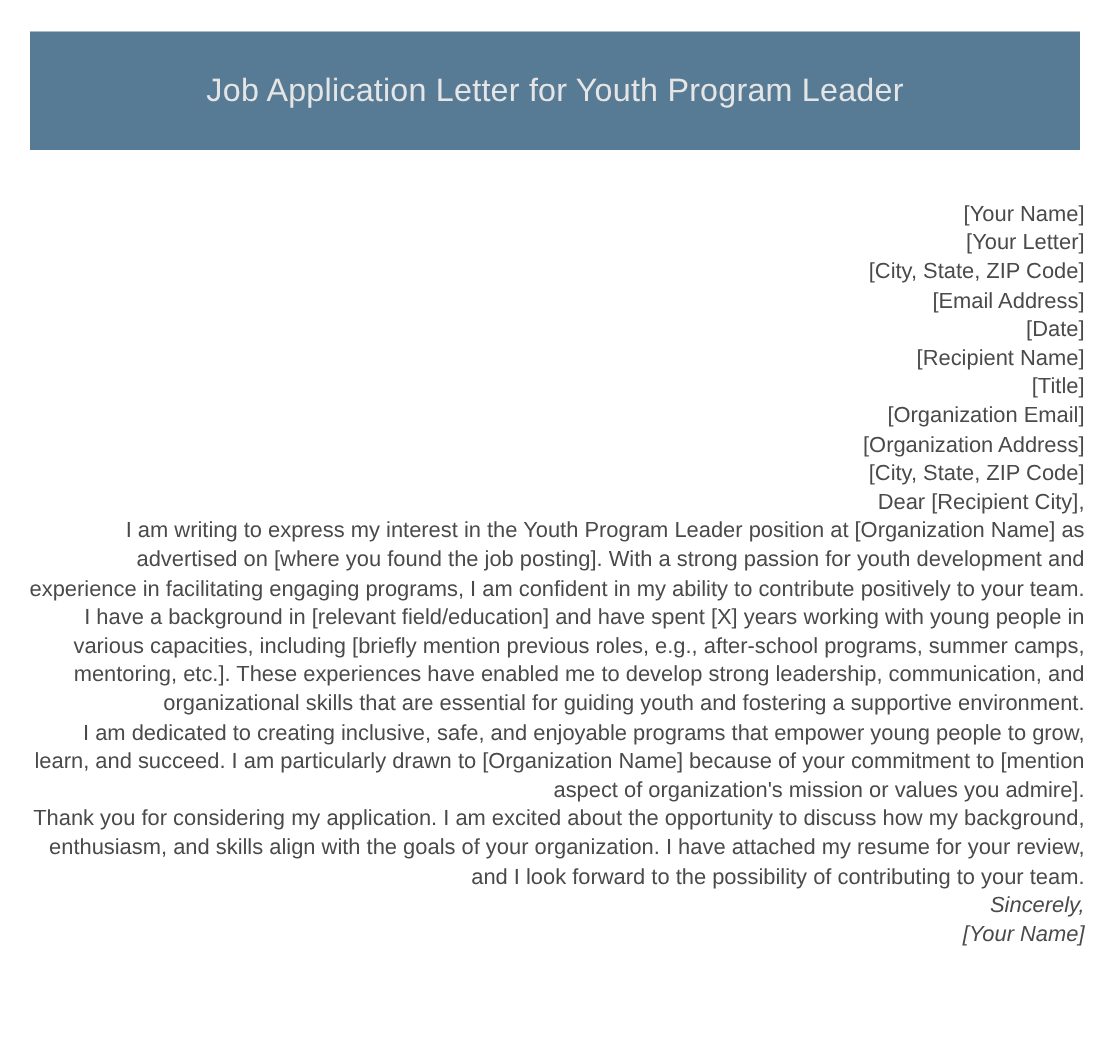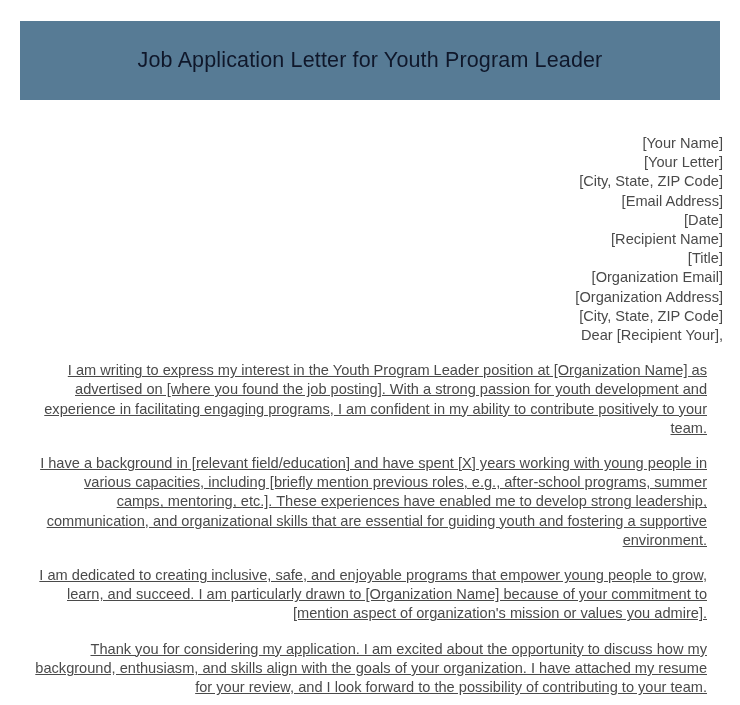--- a/index.html
+++ b/index.html
@@ -28,21 +28,21 @@
     width: 700px;
     height: 79px;
     background: #577B95;
     display: flex;
     align-items: center;
     justify-content: center;
     box-sizing: border-box;
   }
 
   .header-title {
-    color: #0f172a;
+    color: #e5e5e5;
     font-size: 21.5px;
     font-weight: normal;
     letter-spacing: 0.15px;
     text-align: center;
     line-height: 1.2;
     white-space: nowrap;
   }
 
   .letter-body {
     position: absolute;
@@ -55,23 +55,22 @@
     text-align: right;
   }
 
   .addr-line {
     display: block;
     white-space: nowrap;
   }
 
   .para {
     display: block;
-    margin: 16px;
+    margin: 0;
     padding: 0;
-    text-decoration: underline;
   }
 
   .salutation {
     display: block;
     white-space: nowrap;
   }
 
   .closing-line {
     display: block;
     white-space: nowrap;
@@ -94,21 +93,21 @@
     <span class="addr-line">[City, State, ZIP Code]</span>
     <span class="addr-line">[Email Address]</span>
     <span class="addr-line">[Date]</span>
 
     <span class="addr-line">[Recipient Name]</span>
     <span class="addr-line">[Title]</span>
     <span class="addr-line">[Organization Email]</span>
     <span class="addr-line">[Organization Address]</span>
     <span class="addr-line">[City, State, ZIP Code]</span>
 
-    <span class="salutation">Dear [Recipient Your],</span>
+    <span class="salutation">Dear [Recipient City],</span>
 
     <span class="para">I am writing to express my interest in the Youth Program Leader position at [Organization Name] as advertised on [where you found the job posting]. With a strong passion for youth development and experience in facilitating engaging programs, I am confident in my ability to contribute positively to your team.</span>
     <span class="para">I have a background in [relevant field/education] and have spent [X] years working with young people in various capacities, including [briefly mention previous roles, e.g., after-school programs, summer camps, mentoring, etc.]. These experiences have enabled me to develop strong leadership, communication, and organizational skills that are essential for guiding youth and fostering a supportive environment.</span>
     <span class="para">I am dedicated to creating inclusive, safe, and enjoyable programs that empower young people to grow, learn, and succeed. I am particularly drawn to [Organization Name] because of your commitment to [mention aspect of organization's mission or values you admire].</span>
     <span class="para">Thank you for considering my application. I am excited about the opportunity to discuss how my background, enthusiasm, and skills align with the goals of your organization. I have attached my resume for your review, and I look forward to the possibility of contributing to your team.</span>
 
     <span class="closing-line">Sincerely,</span>
     <span class="closing-line">[Your Name]</span>
 
   </div>

